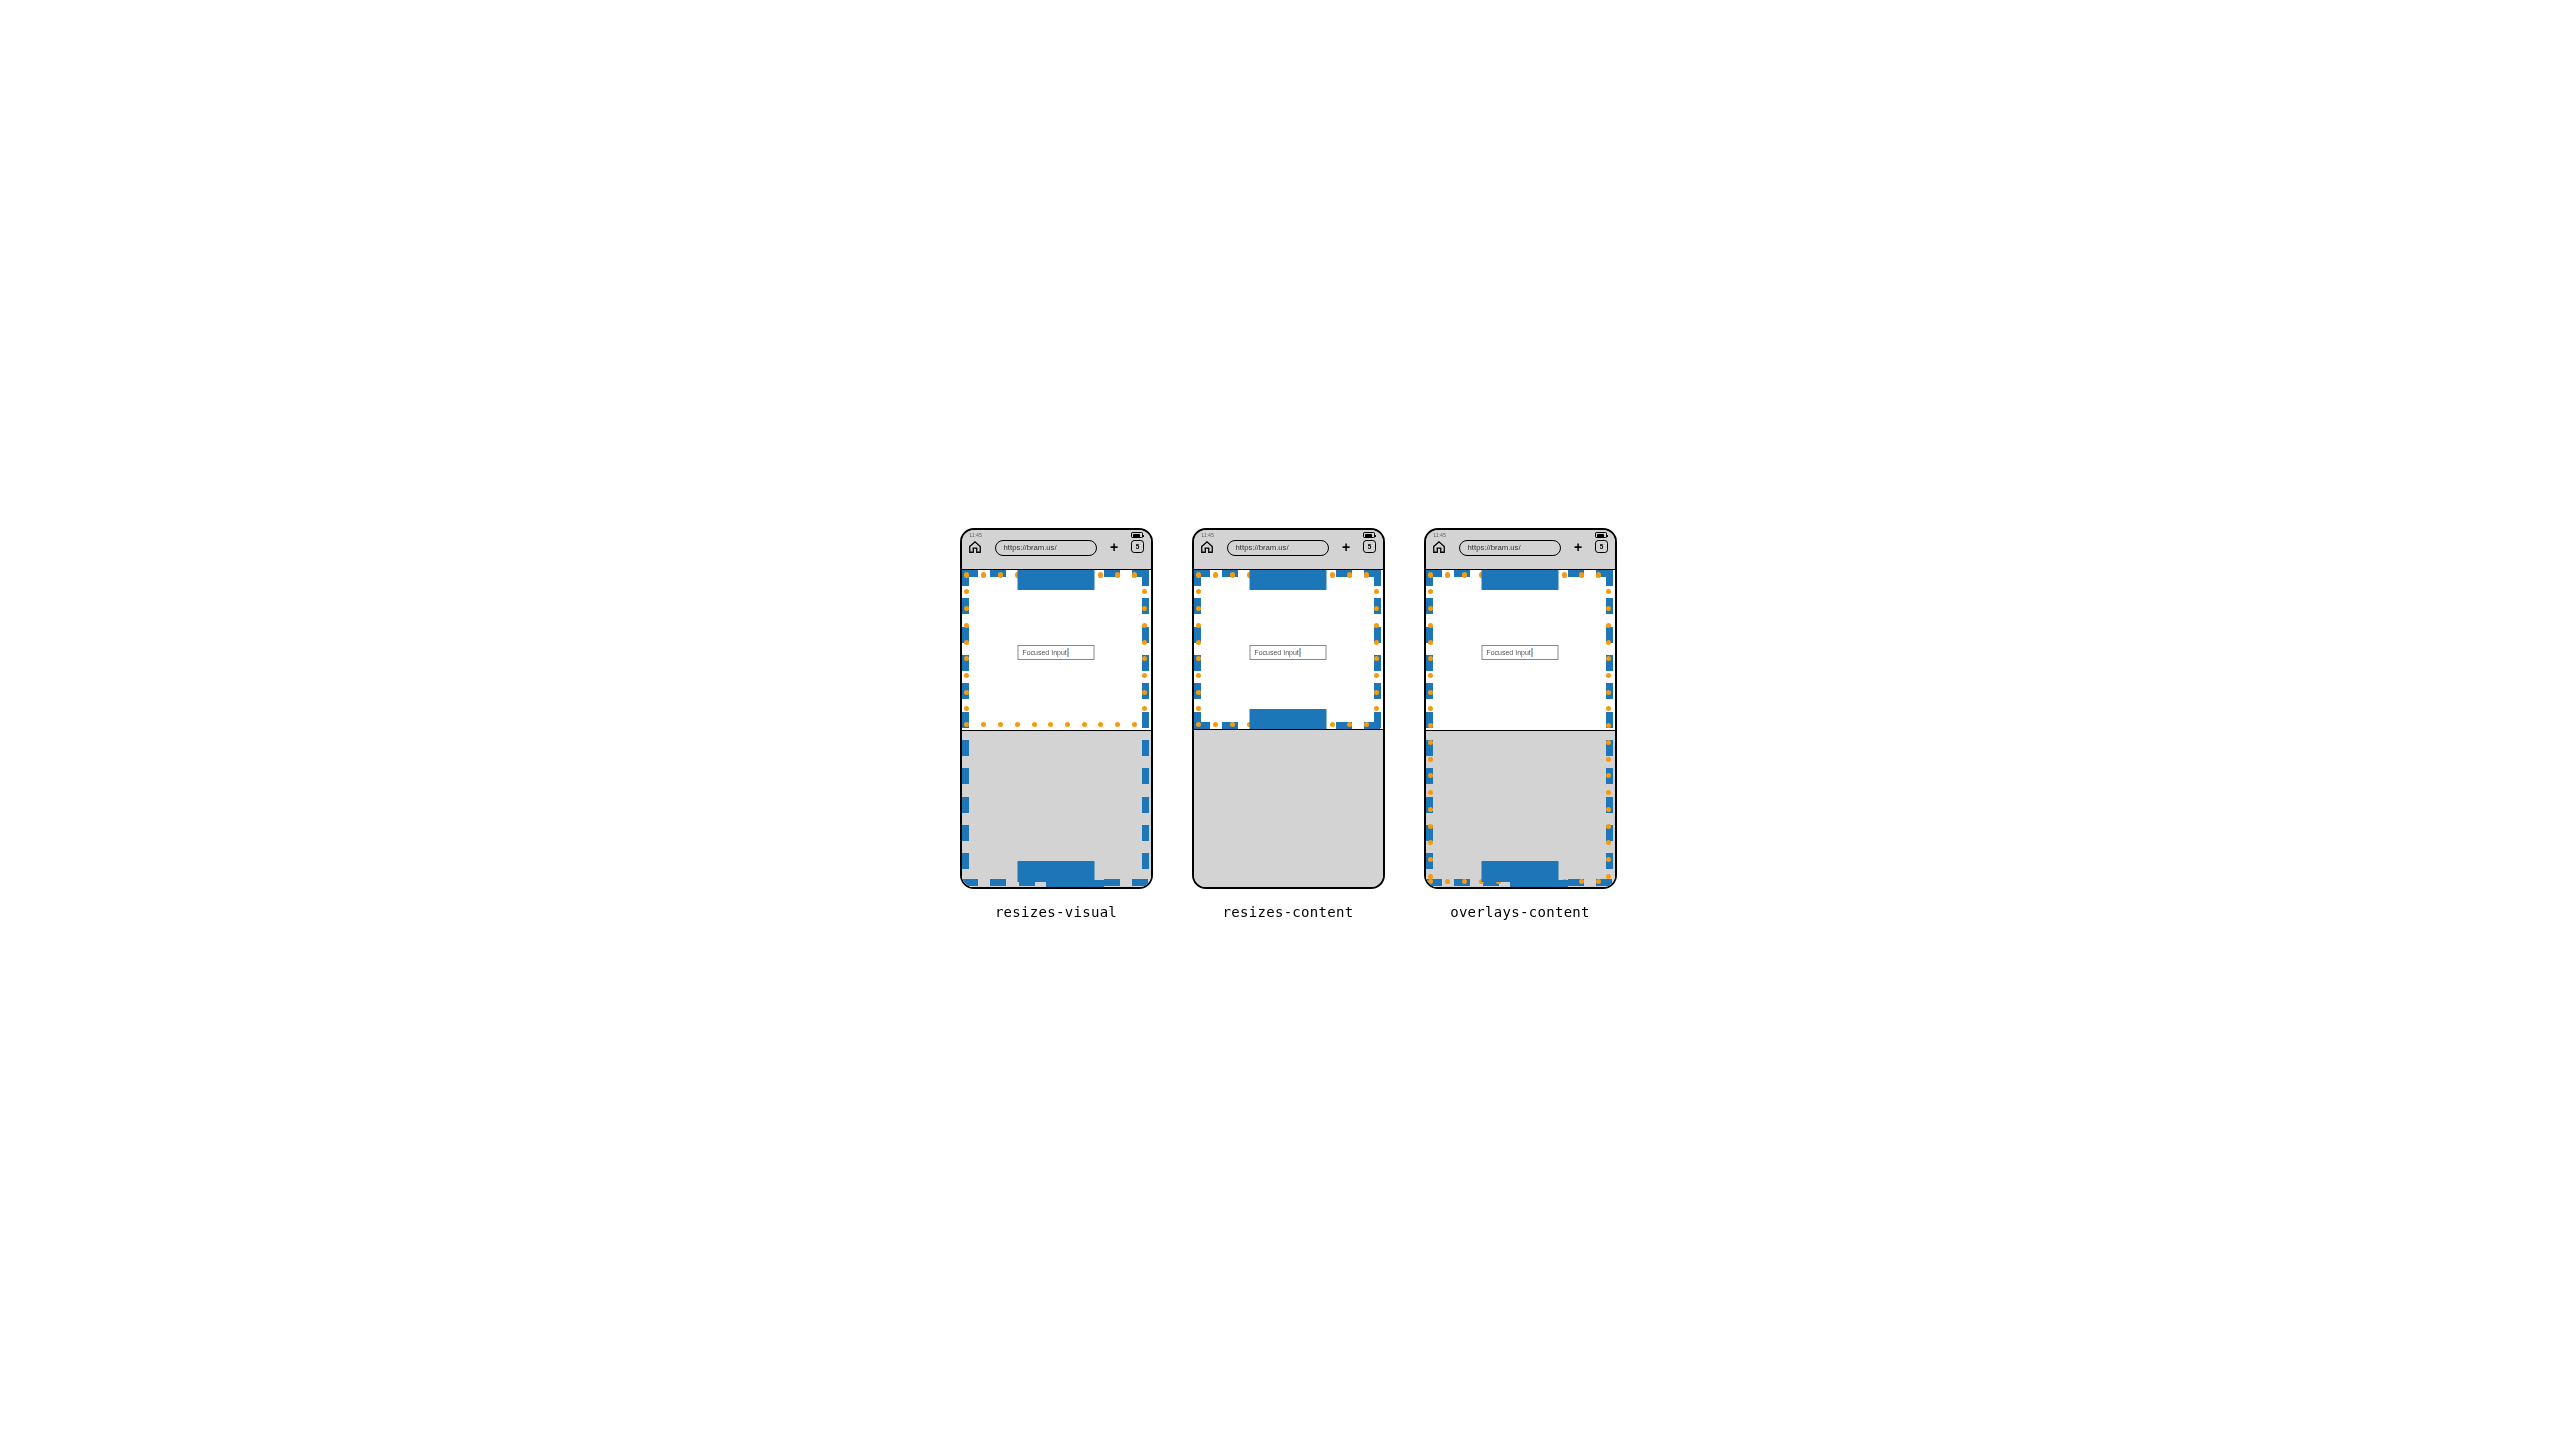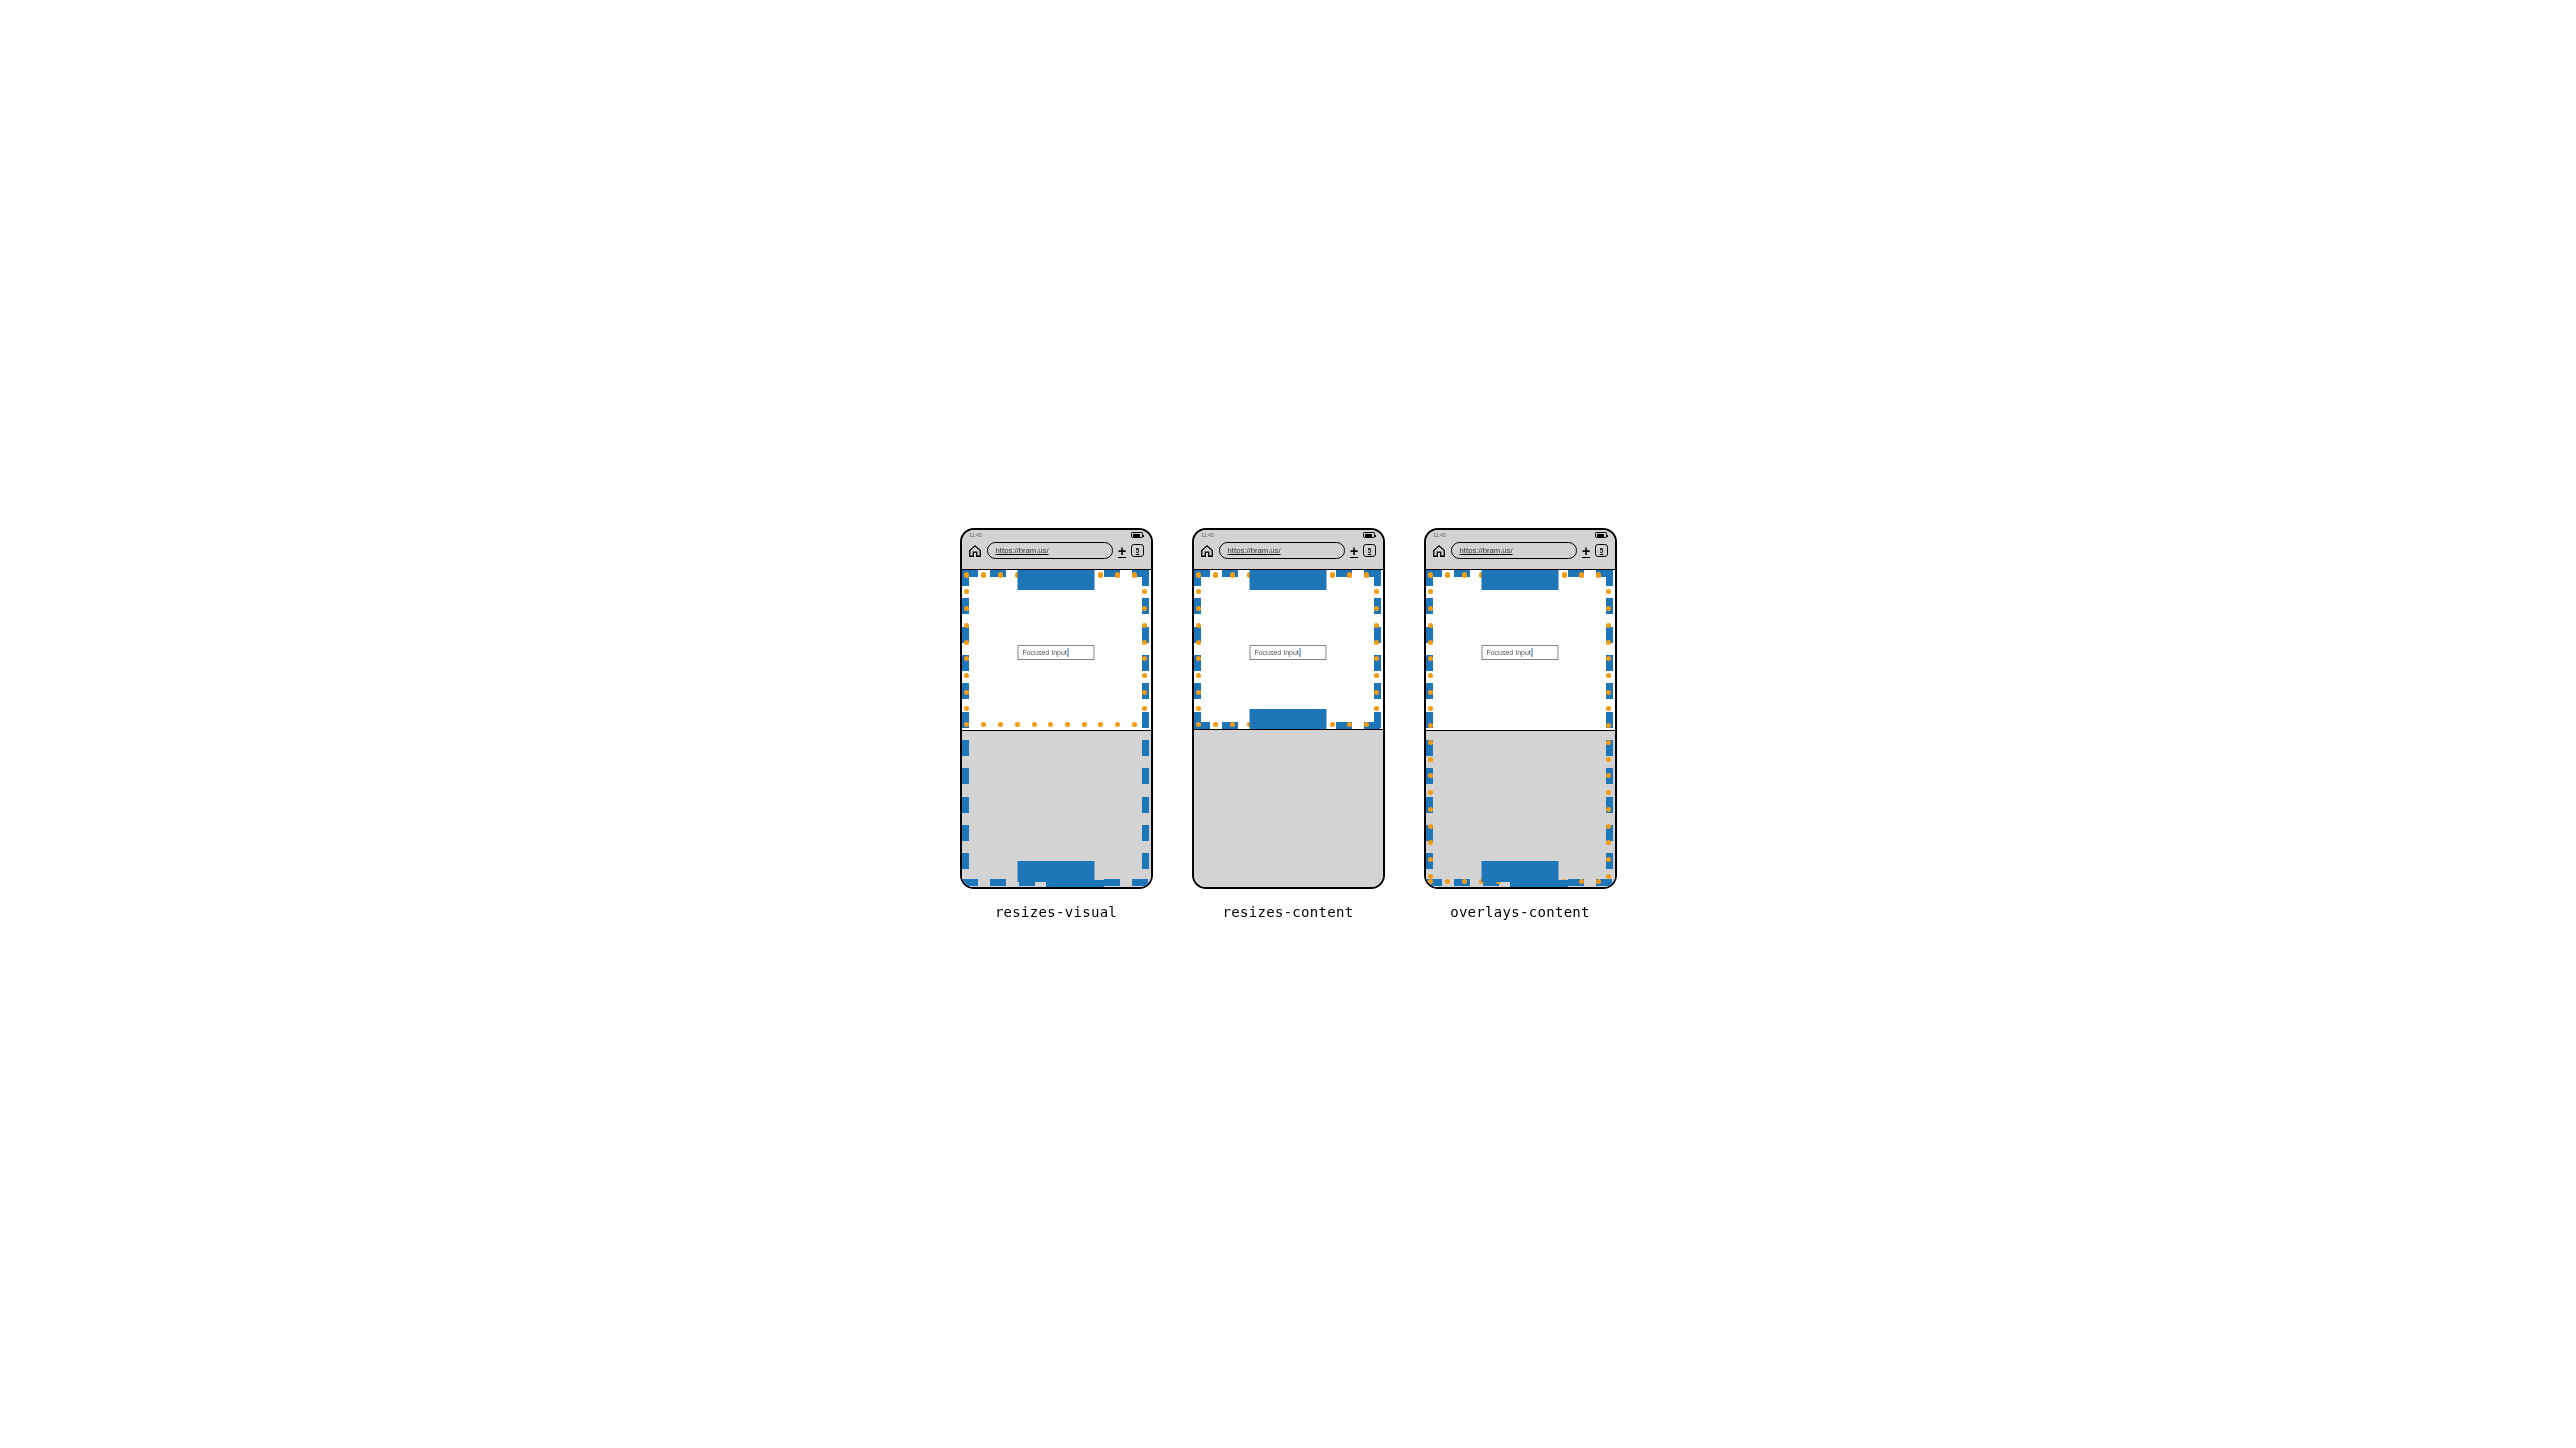--- a/index.html
+++ b/index.html
@@ -67,23 +67,22 @@
     content:"";
     position:absolute; right:-1.9px; top:1.3px;
     width:1.3px; height:1.9px; background:#000; border-radius:0.6px;
   }
   .battery::before {
     content:"";
     position:absolute; left:0.6px; top:0.6px; bottom:0.6px; width:70%;
     background:#000; border-radius:0.6px;
   }
   .toolbar {
-    display:flex; align-items:center; gap:5px;
+    display:flex; gap:13px;
     height: 22px;
-    text-decoration: underline;
   }
   .home-icon svg { display:block; }
   .urlbar {
     flex:1;
     height:16.7px;
     border:1.3px solid #000;
     border-radius:8.4px;
     background:#d3d3d3;
     font-size:7.7px;
     color:#333;

